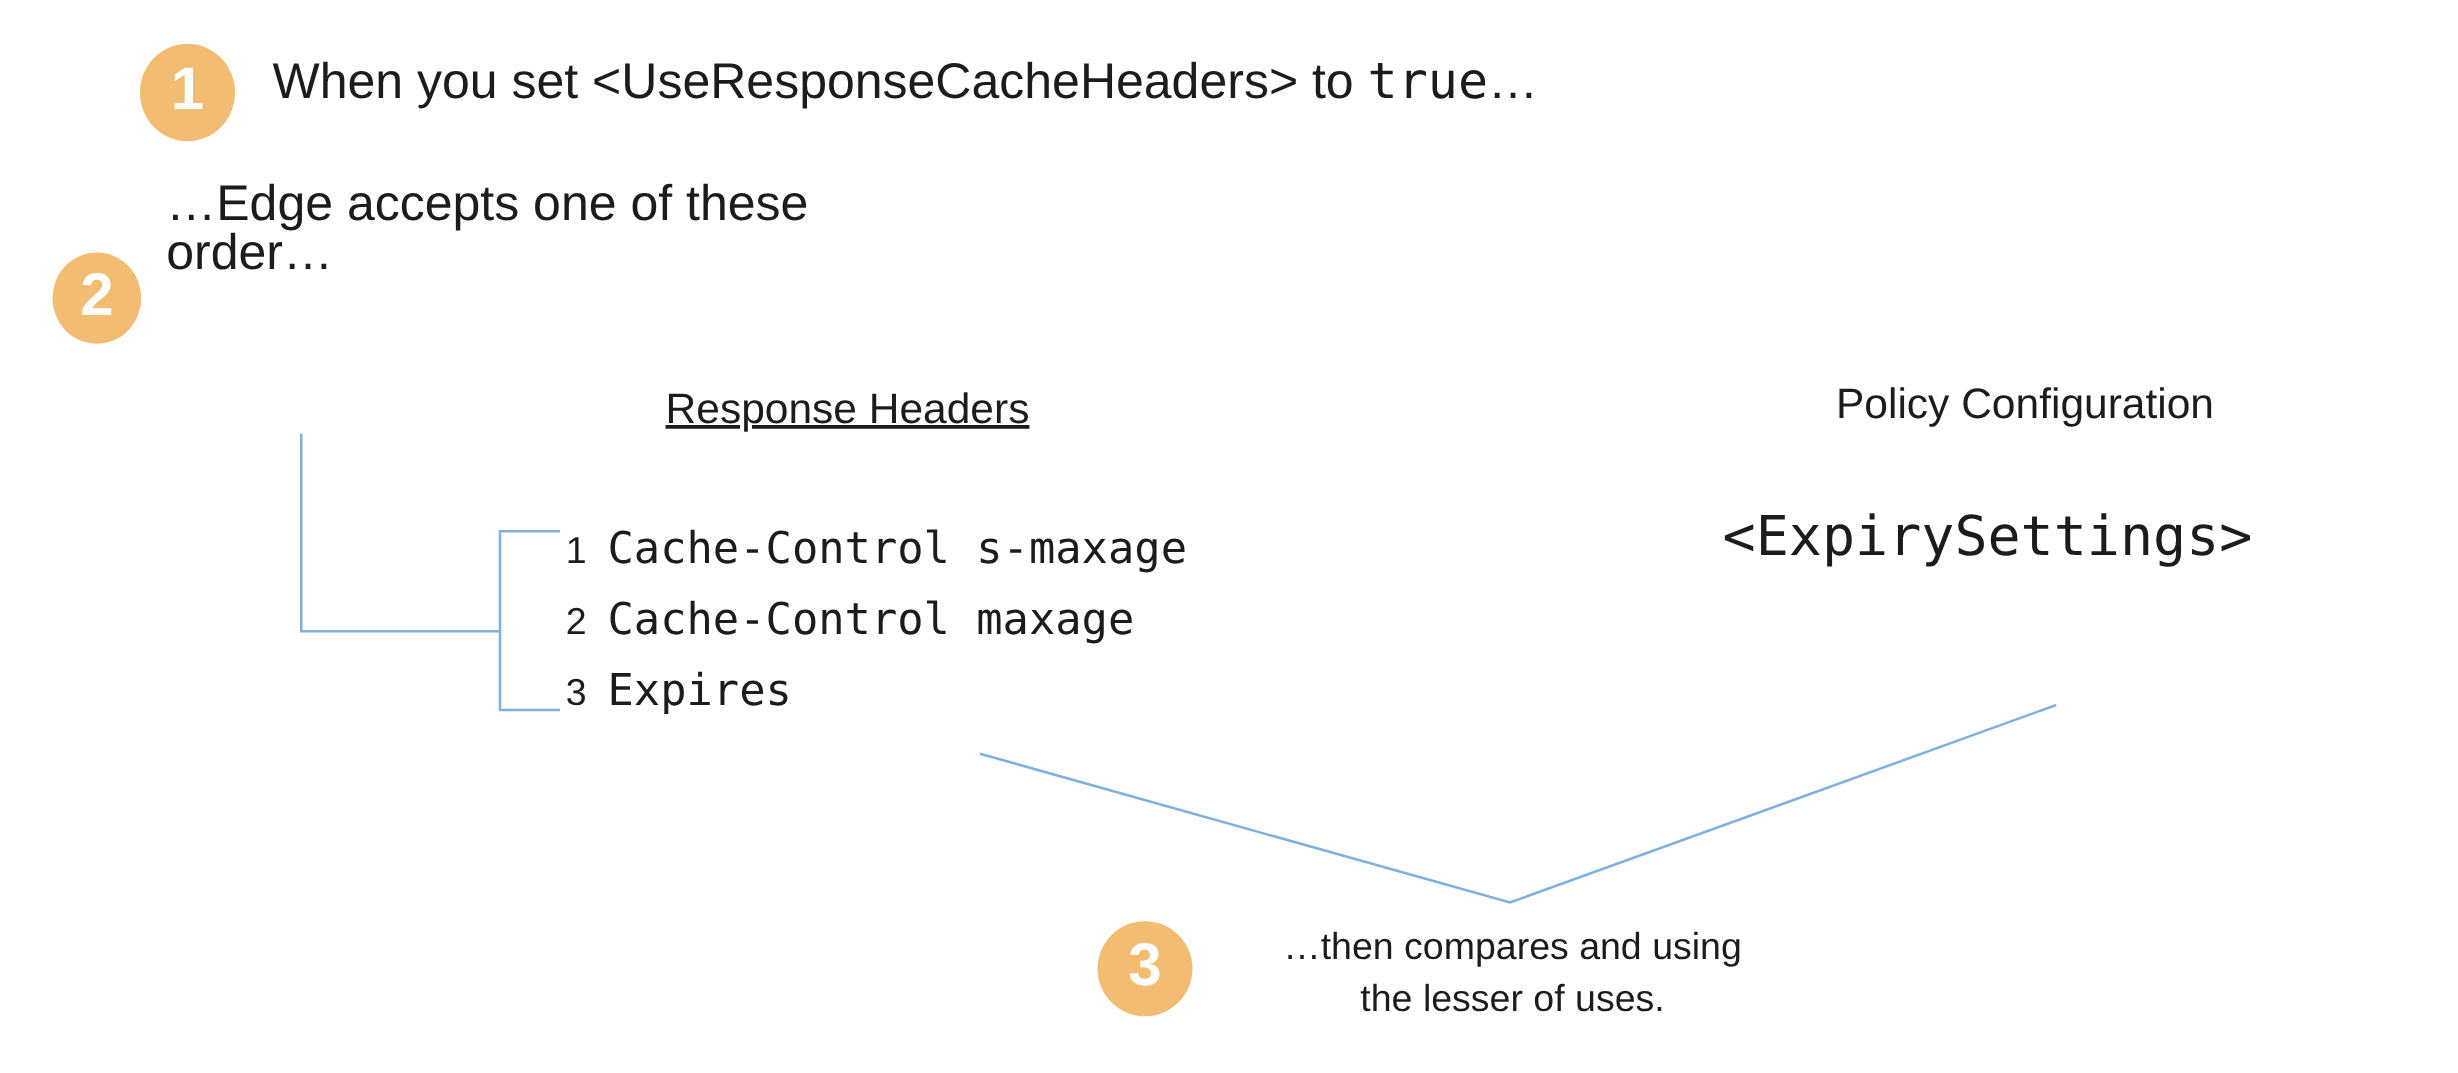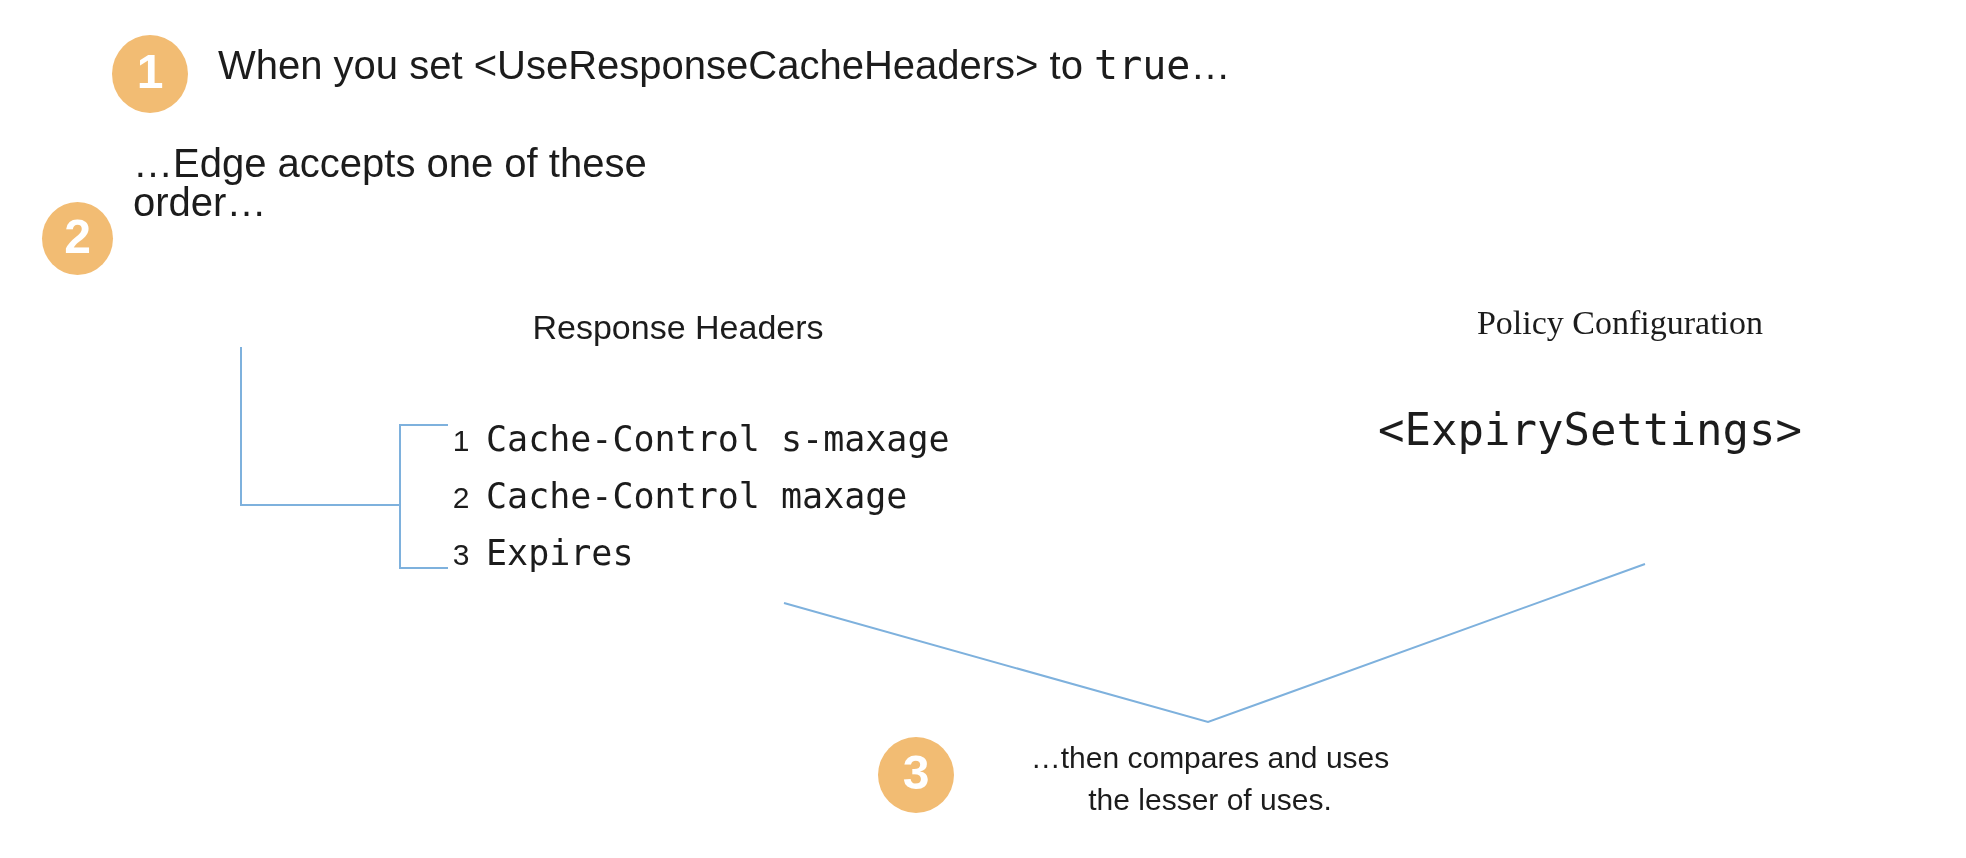--- a/index.html
+++ b/index.html
@@ -41,22 +41,22 @@
   }
   .col-title {
     font-size: 34px;
     text-align: center;
     white-space: nowrap;
   }
   #badge-1 { left: 112px; top: 35px; width: 76px; height: 78px; }
   #step1-text { left: 218px; top: 46px; }
   #badge-2 { left: 42px; top: 202px; width: 71px; height: 73px; }
   #step2-text { left: 133px; top: 144px; }
-  #rh-title { left: 468px; top: 308px; width: 420px; }
-  #pc-title { left: 1400px; top: 304px; width: 440px; font-family: Liberation Serif, serif; }
+  #rh-title { left: 468px; top: 308px; width: 420px; text-decoration: underline; }
+  #pc-title { left: 1400px; top: 304px; width: 440px; }
   #rh-list { left: 450px; top: 419px; }
   .rh-row {
     display: flex;
     align-items: baseline;
     height: 34px;
     margin-bottom: 23px;
     white-space: nowrap;
   }
   .rh-rank {
     width: 22px;
@@ -135,17 +135,17 @@
     </div>
   </div>
 
   <div id="pc-title" class="abs col-title">Policy Configuration</div>
   <div id="pc-code" class="abs mono">&lt;ExpirySettings&gt;</div>
 
   <div id="badge-3" class="abs badge">
     <span class="badge-num">3</span>
   </div>
   <div id="step3-text" class="abs">
-    <div>…then compares and uses</div>
+    <div>…then compares and using</div>
     <div>the lesser of uses.</div>
   </div>
 
 </div>
 
 </body></html>

